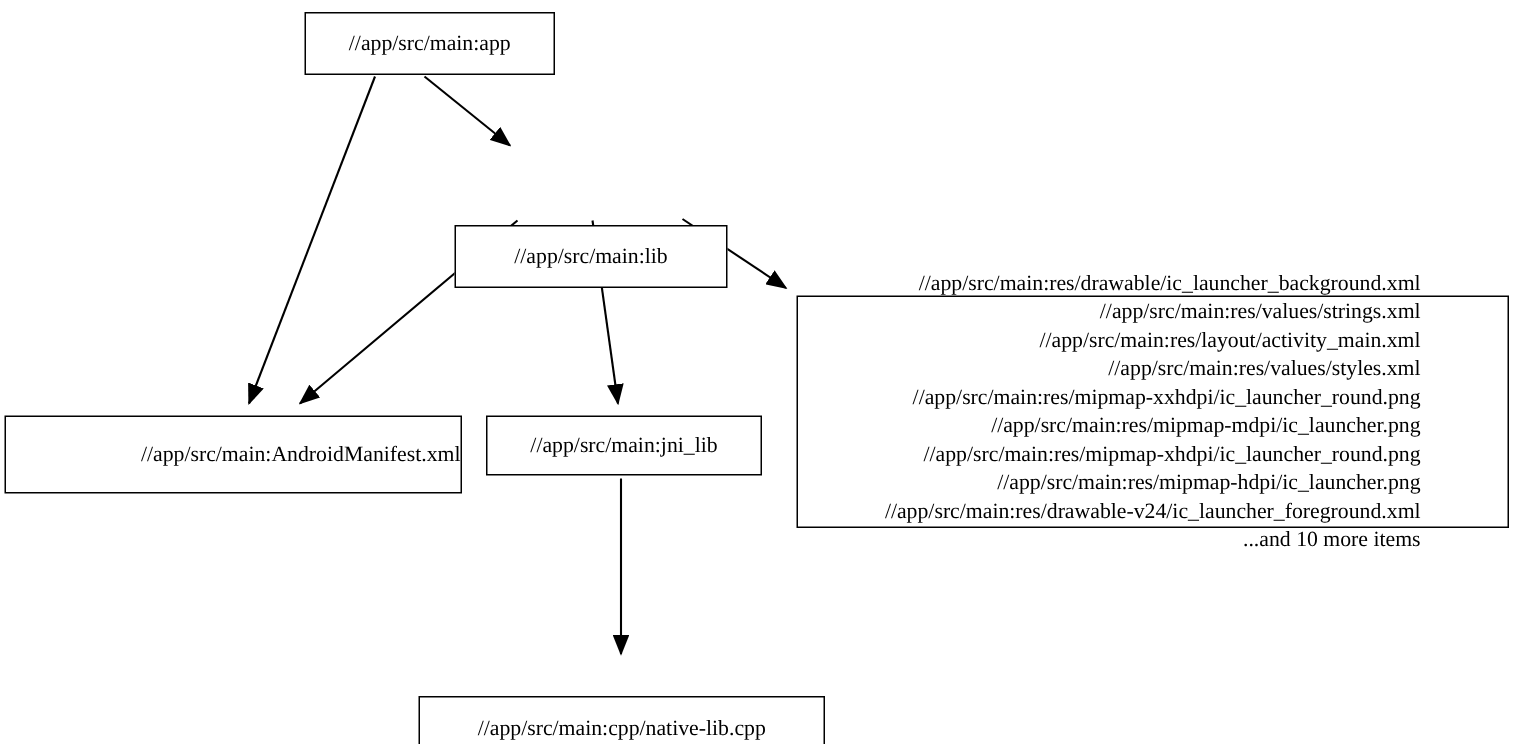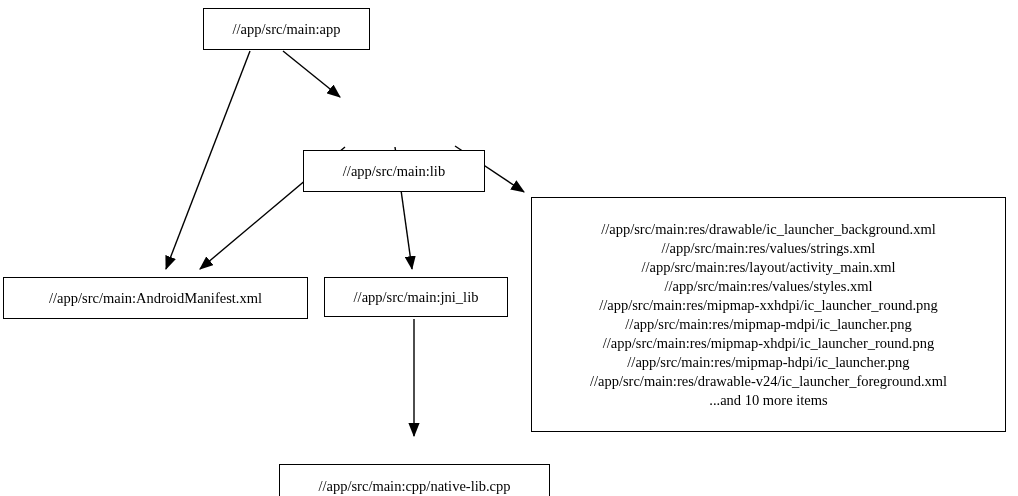--- a/index.html
+++ b/index.html
@@ -59,23 +59,23 @@
         <path d="M 345,147 L 200,269" marker-end="url(#arrowhead)"></path>
         <path d="M 395,147 L 412,269" marker-end="url(#arrowhead)"></path>
         <path d="M 455,146 L 524,192" marker-end="url(#arrowhead)"></path>
         <path d="M 414,319 L 414,436" marker-end="url(#arrowhead)"></path>
       </g>
   </svg>
 
   <div id="nodes-layer">
       <div class="node" style="left: 203px; top: 8px; width: 167px; height: 42px;"><span class="node-label">//app/src/main:app</span></div>
       <div class="node" style="left: 303px; top: 104px; width: 182px; height: 42px; margin-top: 46px;"><span class="node-label">//app/src/main:lib</span></div>
-      <div class="node" style="left: 3px; top: 277px; width: 305px; height: 42px;"><span class="node-label">//app/src/main:AndroidManifest.xml</span></div>
+      <div class="node" style="left: 3px; top: 277px; width: 305px; height: 52px; justify-content: flex-end;"><span class="node-label">//app/src/main:AndroidManifest.xml</span></div>
       <div class="node" style="left: 324px; top: 277px; width: 184px; height: 40px;"><span class="node-label">//app/src/main:jni_lib</span></div>
-      <div class="node" style="left: 531px; top: 197px; width: 475px; height: 235px;"><span class="node-label">//app/src/main:res/drawable/ic_launcher_background.xml
+      <div class="node" style="left: 531px; top: 197px; width: 475px; height: 155px; text-align: right;"><span class="node-label">//app/src/main:res/drawable/ic_launcher_background.xml
 //app/src/main:res/values/strings.xml
 //app/src/main:res/layout/activity_main.xml
 //app/src/main:res/values/styles.xml
 //app/src/main:res/mipmap-xxhdpi/ic_launcher_round.png
 //app/src/main:res/mipmap-mdpi/ic_launcher.png
 //app/src/main:res/mipmap-xhdpi/ic_launcher_round.png
 //app/src/main:res/mipmap-hdpi/ic_launcher.png
 //app/src/main:res/drawable-v24/ic_launcher_foreground.xml
 ...and 10 more items</span></div>
       <div class="node" style="left: 279px; top: 444px; width: 271px; height: 44px; margin-top: 20px;"><span class="node-label">//app/src/main:cpp/native-lib.cpp</span></div>

